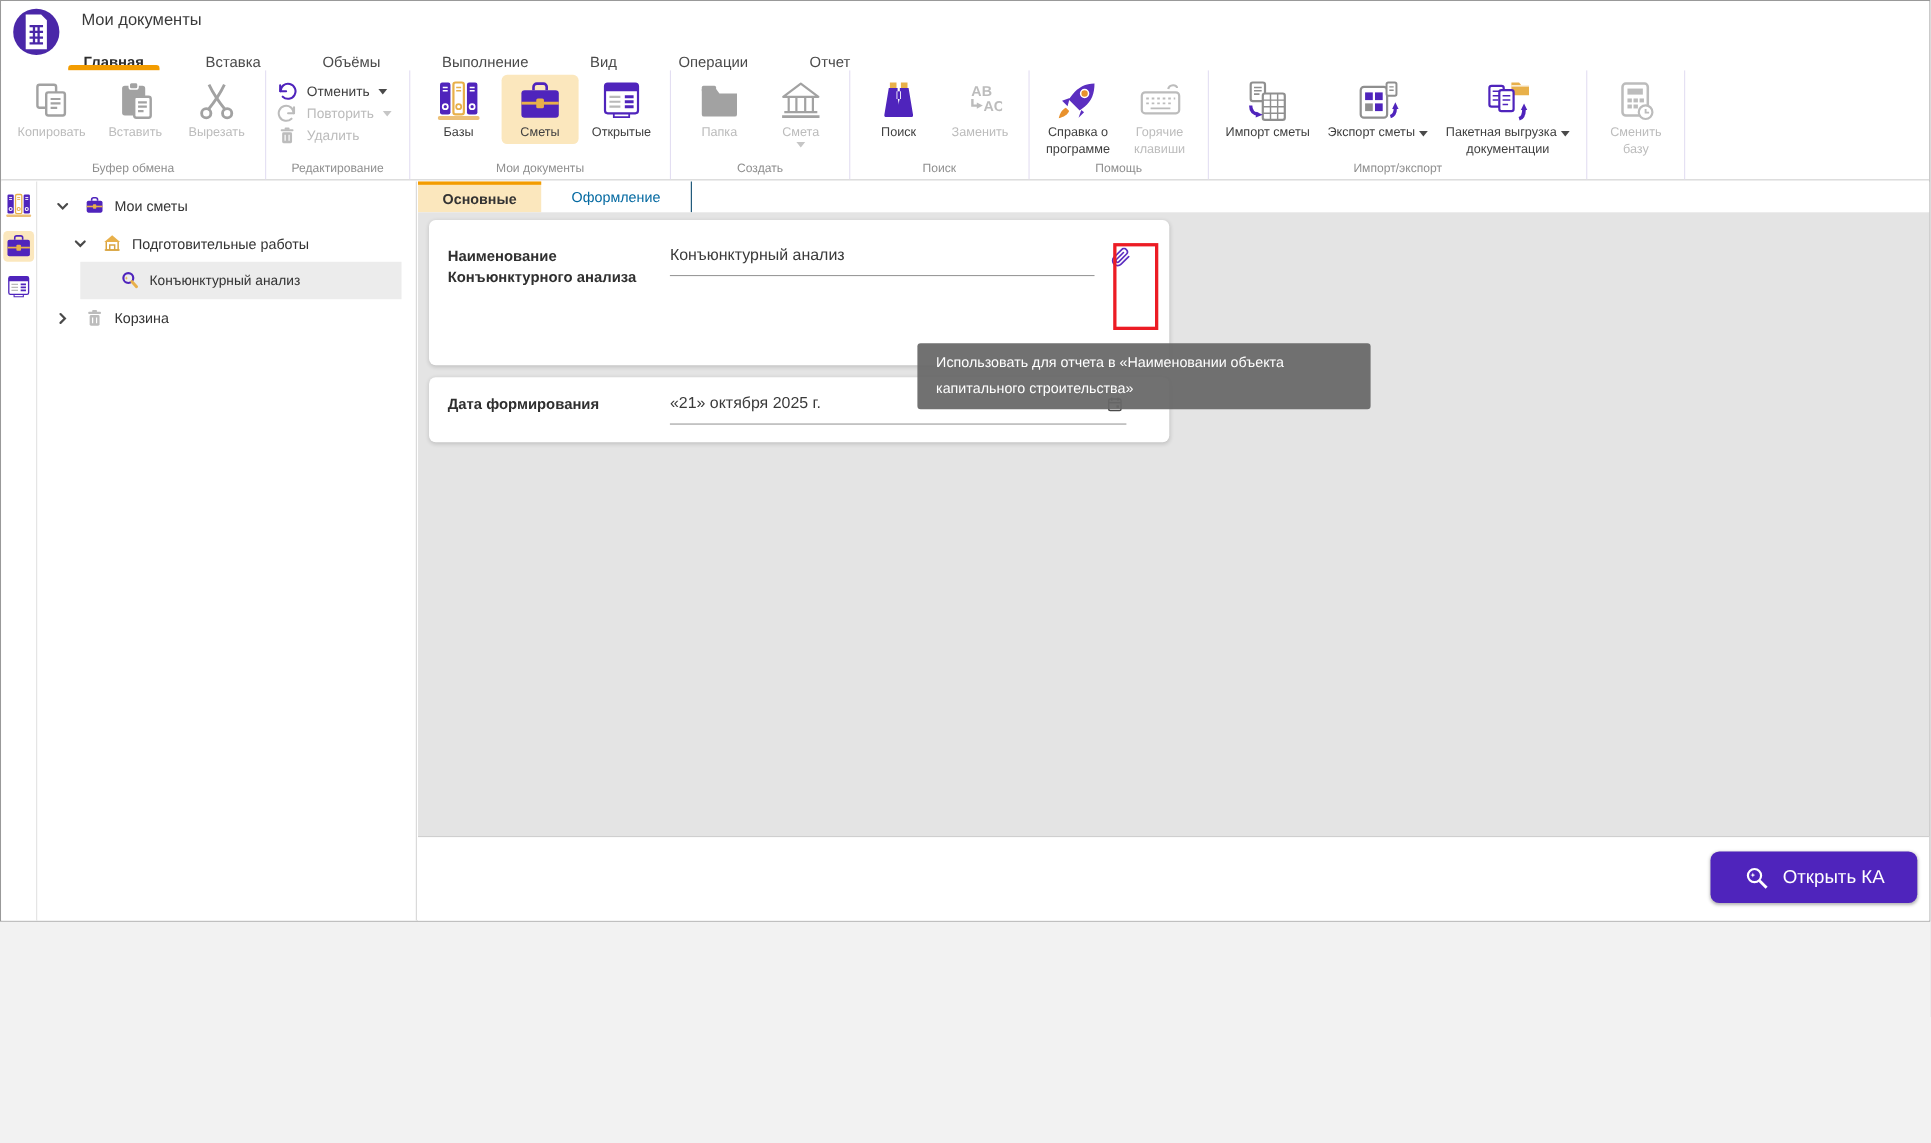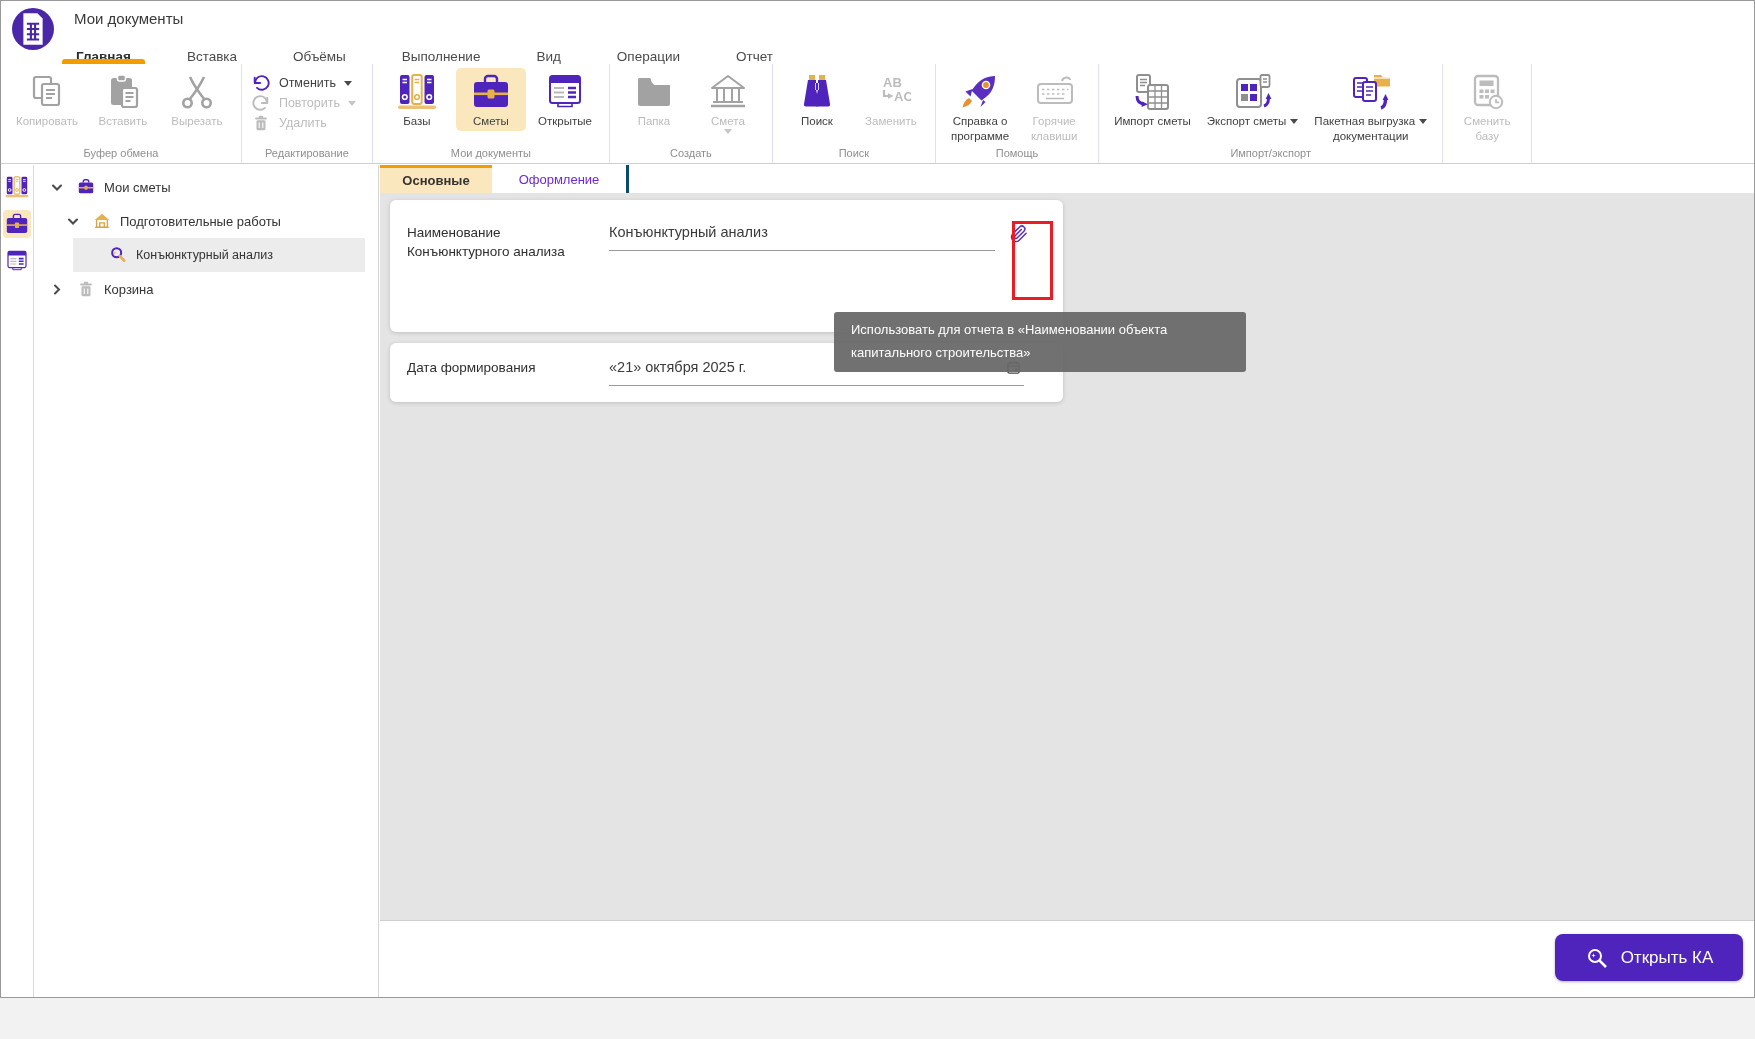--- a/index.html
+++ b/index.html
@@ -1,16 +1,16 @@
 <!DOCTYPE html>
 <html><head>
 <meta charset="utf-8">
 <style>
   html,body{margin:0;padding:0;background:#f2f2f2}
-  .window{position:relative;width:1755px;height:998px;background:#fff;
+  .window{position:relative;width:1755px;height:838px;background:#fff;
     font-family:"Liberation Sans",sans-serif;overflow:hidden;border:1px solid #999;box-sizing:border-box}
 
   
   .header{position:absolute;top:0;left:0;right:0;height:63px;background:#fff}
   .logo{position:absolute;left:11px;top:7px;width:42px;height:42px;border-radius:50%;
     background:#4a27a8;display:flex;align-items:center;justify-content:center}
   .app-title{position:absolute;left:73px;top:9px;font-size:15px;color:#3a3a3a}
   .menu-tabs{position:absolute;left:73px;top:30px;height:33px;display:flex;gap:52px}
   .menu-tab{font-size:13.5px;color:#4a4a4a;display:flex;align-items:flex-end;position:relative;padding:0 2px}
   .menu-tab.active{font-weight:bold;color:#2d2d2d}
@@ -59,30 +59,30 @@
   .tree-row .ticon{margin:0 9px 0 13px;display:flex}
   .tree-row .ticon svg{width:18px;height:18px}
   .tree-row[data-level="0"]{padding-left:16px}
   .tree-row[data-level="1"]{padding-left:32px}
   .tree-row.selected{margin-left:39px;margin-right:13px;padding-left:36px;background:#ececec;font-size:12.5px}
   .tree-row.selected .ticon{margin-left:0}
 
   
   .content{position:absolute;left:379px;top:164px;right:0;bottom:0;background:#fff}
   .content-tabs{position:absolute;top:0;left:0;right:0;height:28px;background:#fff;display:flex}
-  .ctab{display:flex;align-items:center;justify-content:center;font-size:13px;color:#6d28d9;
-    width:137px;box-sizing:border-box;border-right:3px solid #0c4a6e}
+  .ctab{display:flex;align-items:center;justify-content:center;font-size:13px;color:#0369a1;
+    width:137px;box-sizing:border-box;border-right:1px solid #0c4a6e}
   .ctab.active{width:112px;background:#fbe7bd;border-top:3px solid #f39c00;font-weight:bold;
     color:#333;border-right:none}
   .content-body{position:absolute;top:28px;left:0;right:0;height:771px;background:#e4e4e4}
   .card{position:absolute;background:#fff;border-radius:6px;box-shadow:0 1px 4px rgba(0,0,0,.16)}
   .card1{left:10px;top:7px;width:673px;height:132px}
   .card2{left:10px;top:150px;width:673px;height:59px}
   .field-row{position:absolute;left:0;display:flex;align-items:flex-start}
-  .f-label{width:212px;padding-left:17px;font-size:13.5px;font-weight:normal;color:#2f2f2f;
+  .f-label{width:212px;padding-left:17px;font-size:13.5px;font-weight:bold;color:#2f2f2f;
     line-height:1.4;box-sizing:border-box}
   .f-input{position:relative;width:386px;margin-left:7px;border-bottom:1px solid #9a9a9a}
   .f-input.focused{border-bottom:2.5px solid #4f24bc}
   .f-input.wide{width:415px}
   .f-value{font-size:14.5px;color:#3a3a3a;padding-bottom:10px;white-space:nowrap}
   .f-link{margin-left:15px;margin-top:1px;display:flex}
   .f-link svg{width:18px;height:18px}
   .cal{position:absolute;right:3px;top:1px;display:flex}
   .cal svg{width:15px;height:15px}
   .red-box{position:absolute;left:622px;top:21px;width:41px;height:79px;

